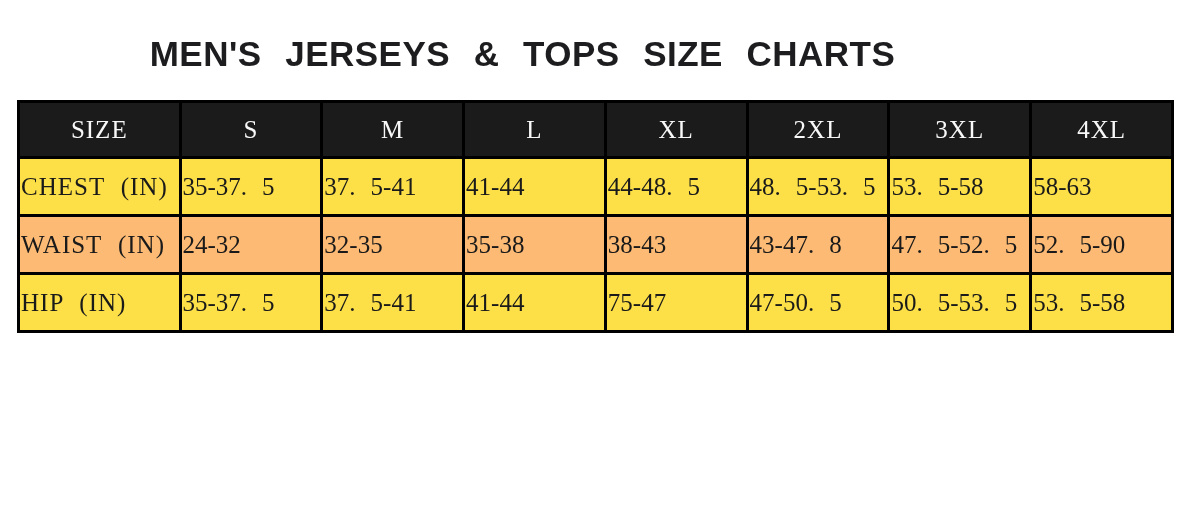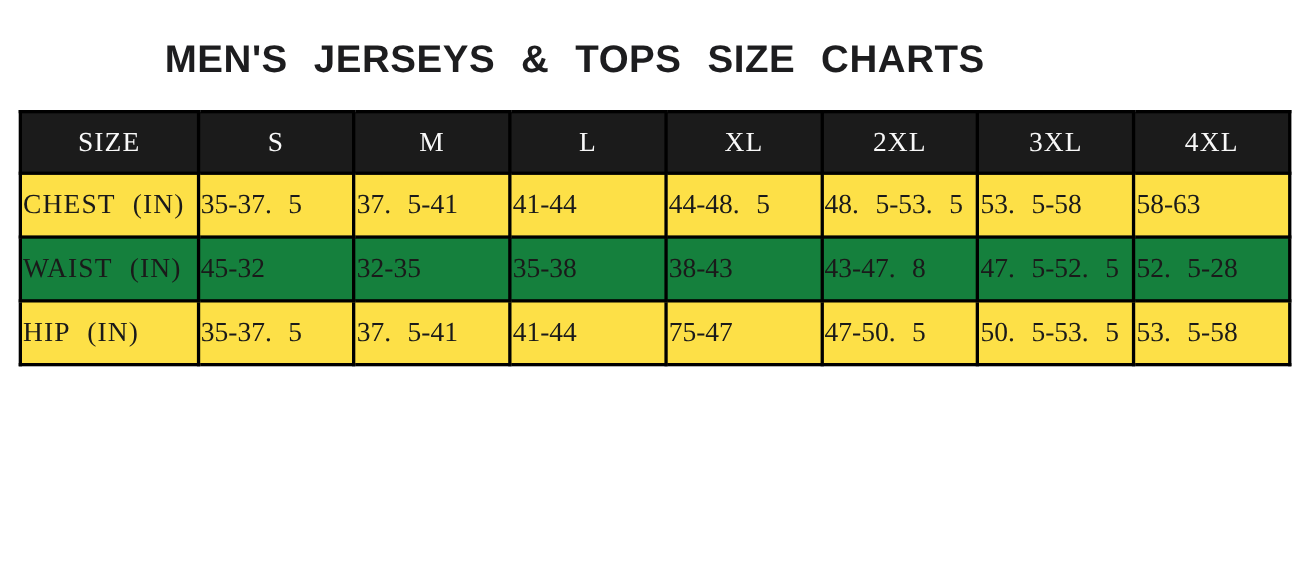--- a/index.html
+++ b/index.html
@@ -64,21 +64,21 @@
     color: #f8f8f8;
     font-weight: normal;
     font-size: 25px;
     height: 56px;
     letter-spacing: 1px;
   }
   table.size-chart td {
     color: #1a1a1a;
     font-size: 25px;
     height: 58px;
-    background: #15803d;
+    background: #fdba74;
   }
   table.size-chart tr.alt td {
     background: #fde047;
   }
   table.size-chart td.row-label {
     letter-spacing: 1px;
   }
 </style>
 </head>
 <body>
@@ -119,27 +119,27 @@
         <td>35-37. 5</td>
         <td>37. 5-41</td>
         <td>41-44</td>
         <td>44-48. 5</td>
         <td>48. 5-53. 5</td>
         <td>53. 5-58</td>
         <td>58-63</td>
       </tr>
       <tr>
         <td class="row-label">WAIST (IN)</td>
-        <td>45-32</td>
+        <td>24-32</td>
         <td>32-35</td>
         <td>35-38</td>
         <td>38-43</td>
         <td>43-47. 8</td>
         <td>47. 5-52. 5</td>
-        <td>52. 5-28</td>
+        <td>52. 5-90</td>
       </tr>
       <tr class="alt">
         <td class="row-label">HIP (IN)</td>
         <td>35-37. 5</td>
         <td>37. 5-41</td>
         <td>41-44</td>
         <td>75-47</td>
         <td>47-50. 5</td>
         <td>50. 5-53. 5</td>
         <td>53. 5-58</td>

